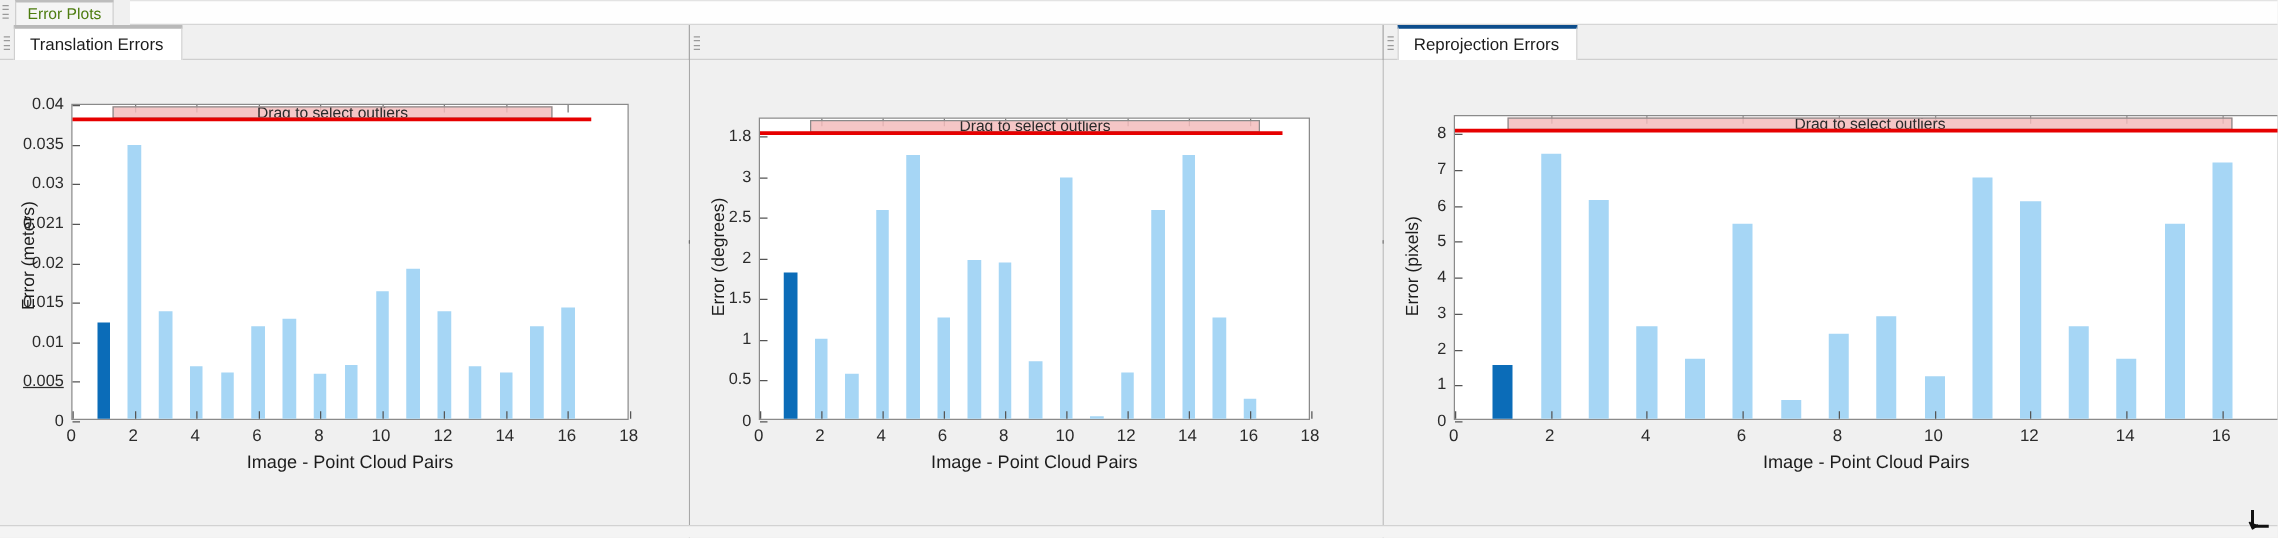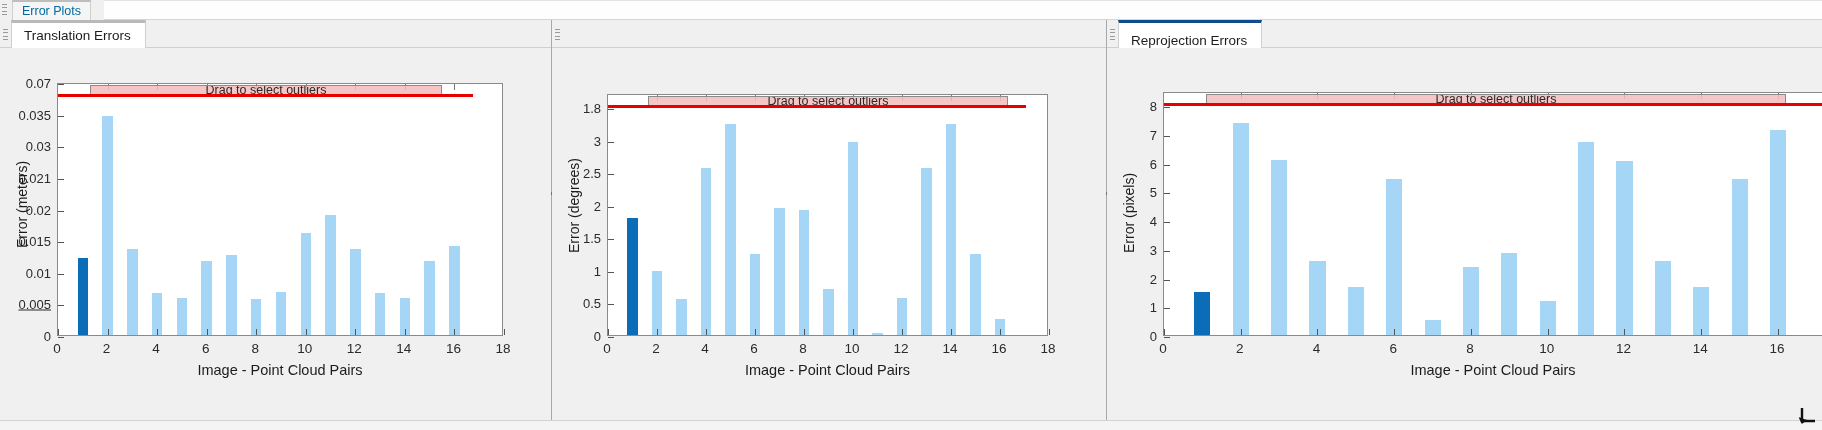--- a/index.html
+++ b/index.html
@@ -19,21 +19,21 @@
   }
   .doc-tab {
     position: absolute; left: 12px; top: 0;
     height: 20px; min-width: 78px;
     background: #f5f5f5;
     border-top: 2px solid #bdbdbd;
     border-left: 1px solid #cfcfcf;
     border-right: 1px solid #cfcfcf;
     display: flex; align-items: center;
     padding: 0 9px;
-    font-size: 12.5px; color: #0369a1;
+    font-size: 12.5px; color: #4d7c0f;
     white-space: nowrap;
   }
   .doc-tab-filler {
     position: absolute; left: 104px; top: 0; right: 0; height: 20px;
     background: #fefefe;
     border-top: 1px solid #e3e3e3;
     border-bottom: 1px solid #d6d6d6;
   }
   .gripper {
     position: absolute;
@@ -180,21 +180,21 @@
       <i></i>
       <i></i>
   </span>
 
   <span class="gripper" style="left:1110px; top:9px;">
     <i></i>
       <i></i>
       <i></i>
       <i></i>
   </span>
-  <div class="panel-tab active" style="left:1118px;align-items:flex-end;">
+  <div class="panel-tab active" style="left:1118px;">
     <span>Reprojection Errors</span>
   </div>
 </div>
 
 <div class="pane-sep" style="left:551px;"></div>
 <div class="pane-sep-dot" style="left:550px; top:192px;"></div>
 <div class="pane-sep" style="left:1106px;"></div>
 <div class="pane-sep-dot" style="left:1105px; top:192px;"></div>
 
 <div class="pane" id="pane0" style="left:0px; width:551px;">
@@ -250,21 +250,21 @@
       </div>
     </div>
     <div class="ytick-label" style="right: 500px; top: 288px;">0</div>
     <div class="ytick-label" style="right: 500px; top: 256.375px; text-decoration: underline;">0.005</div>
     <div class="ytick-label" style="right: 500px; top: 224.75px;">0.01</div>
     <div class="ytick-label" style="right: 500px; top: 193.125px;">0.015</div>
     <div class="ytick-label" style="right: 500px; top: 161.5px;">0.02</div>
     <div class="ytick-label" style="right: 500px; top: 129.875px;">0.021</div>
     <div class="ytick-label" style="right: 500px; top: 98.25px;">0.03</div>
     <div class="ytick-label" style="right: 500px; top: 66.625px;">0.035</div>
-    <div class="ytick-label" style="right: 500px; top: 35px;">0.07</div>
+    <div class="ytick-label" style="right: 500px; top: 35px;">0.04</div>
     <div class="xtick-label" style="left: 57px; top: 293px;">0</div>
     <div class="xtick-label" style="left: 106.556px; top: 293px;">2</div>
     <div class="xtick-label" style="left: 156.111px; top: 293px;">4</div>
     <div class="xtick-label" style="left: 205.667px; top: 293px;">6</div>
     <div class="xtick-label" style="left: 255.222px; top: 293px;">8</div>
     <div class="xtick-label" style="left: 304.778px; top: 293px;">10</div>
     <div class="xtick-label" style="left: 354.333px; top: 293px;">12</div>
     <div class="xtick-label" style="left: 403.889px; top: 293px;">14</div>
     <div class="xtick-label" style="left: 453.444px; top: 293px;">16</div>
     <div class="xtick-label" style="left: 503px; top: 293px;">18</div>

